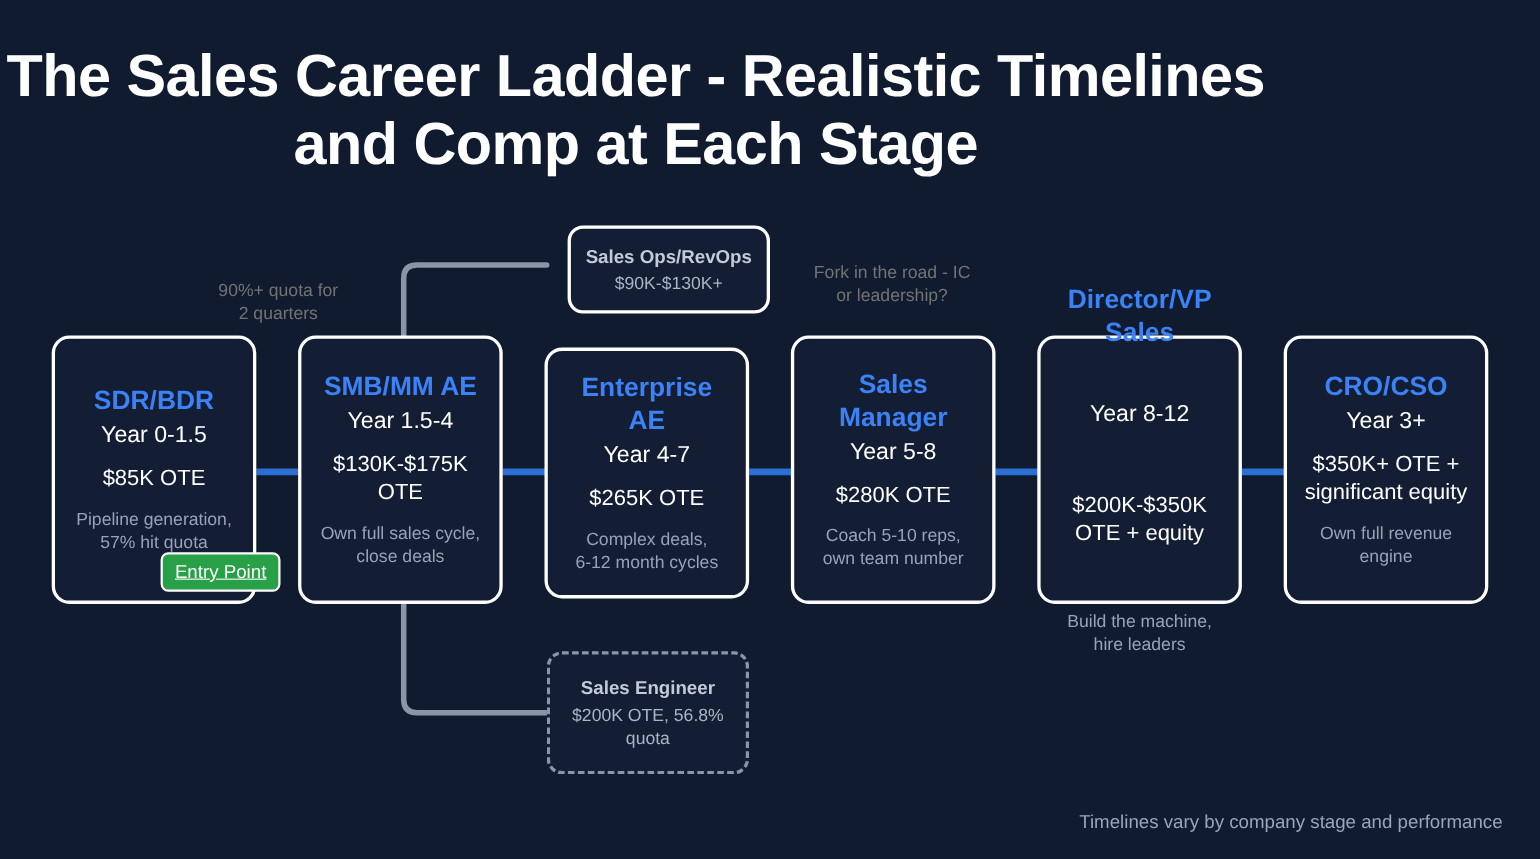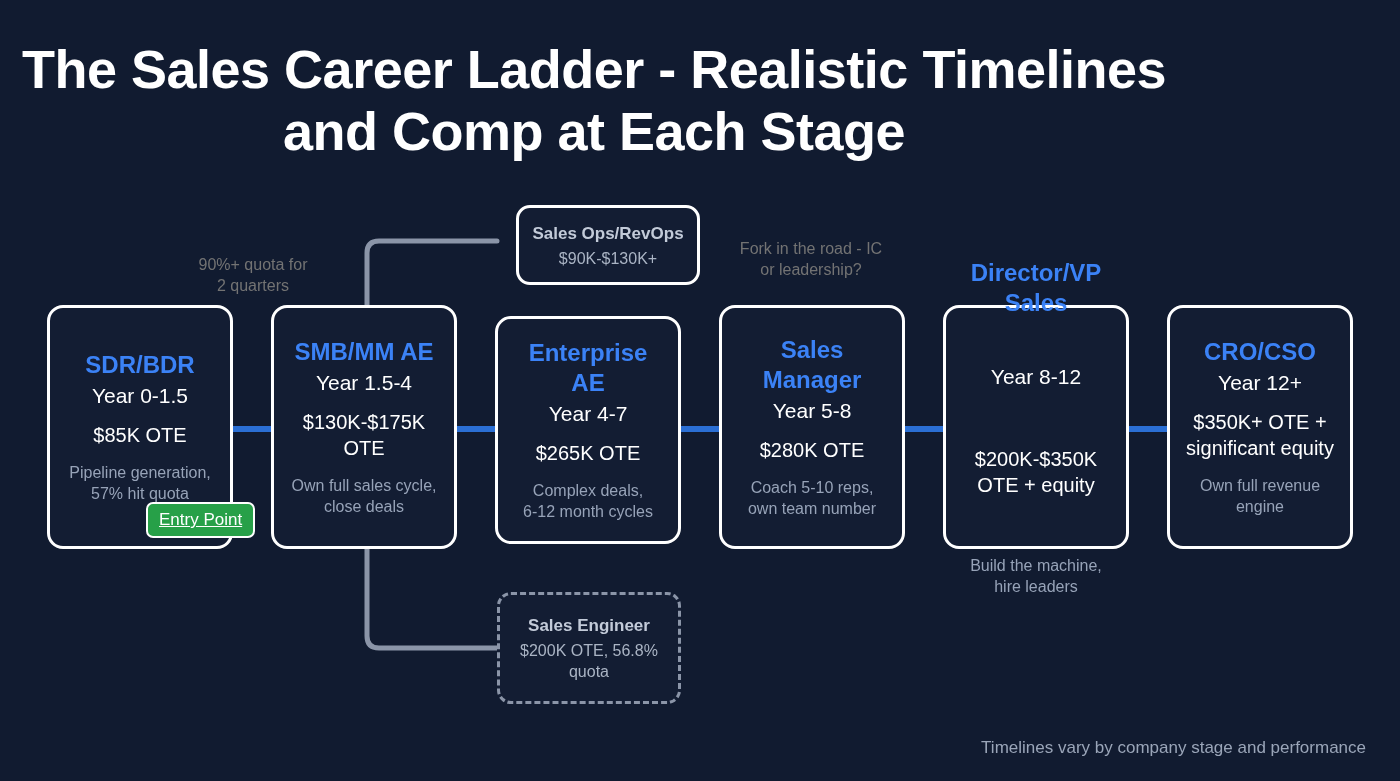--- a/index.html
+++ b/index.html
@@ -11,21 +11,21 @@
   }
   #stage {
     position: relative;
     width: 1400px; height: 781px;
     background: #111b30;
   }
 
   
   .title {
     position: absolute;
-    left: 16px; top: 38px;
+    left: 0; top: 38px;
     width: 1156px;
     text-align: center;
     color: #ffffff;
     font-size: 54px;
     font-weight: bold;
     line-height: 62px;
     letter-spacing: -0.5px;
   }
 
   
@@ -223,21 +223,21 @@
     <div class="years">Year 8-12</div>
     <div class="comp">$200K-$350K OTE + equity</div>
     <div class="detail">
       <span>Build the machine,</span><br>
       <span>hire leaders</span>
     </div>
   </div>
 
   <div class="card" style="left:1167px; top:305px; width:186px; height:244px;">
     <div class="role">CRO/CSO</div>
-    <div class="years">Year 12+</div>
+    <div class="years">Year 3+</div>
     <div class="comp">$350K+ OTE + significant equity</div>
     <div class="detail">
       <span>Own full revenue</span><br>
       <span>engine</span>
     </div>
   </div>
 
   <div class="badge" style="left:146px; top:502px;text-decoration:underline;">Entry Point</div>
 
   <div class="footnote">Timelines vary by company stage and performance</div>

